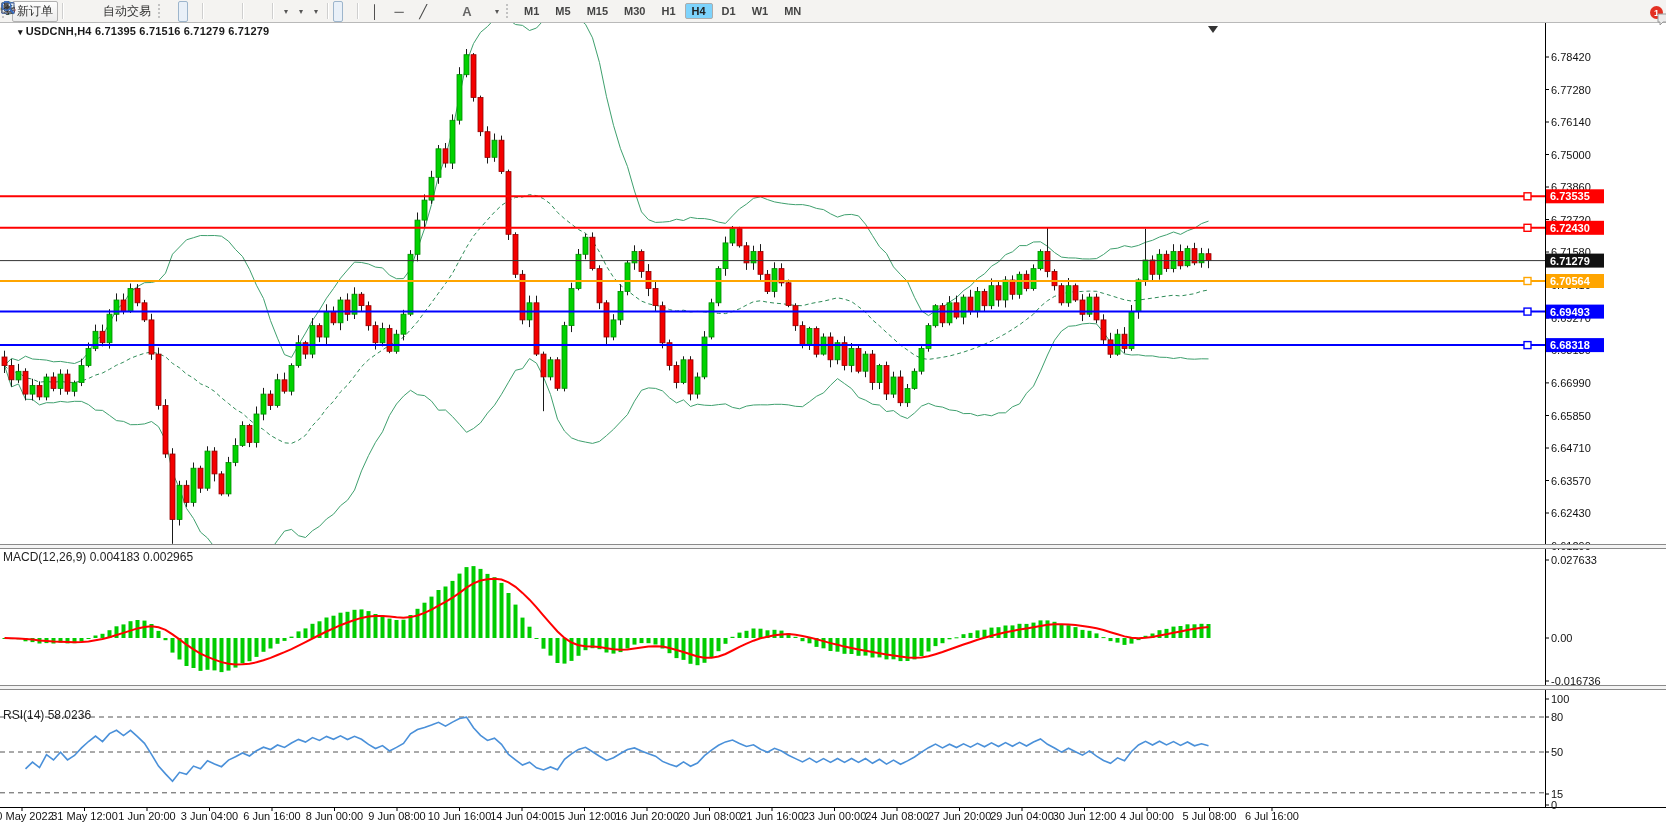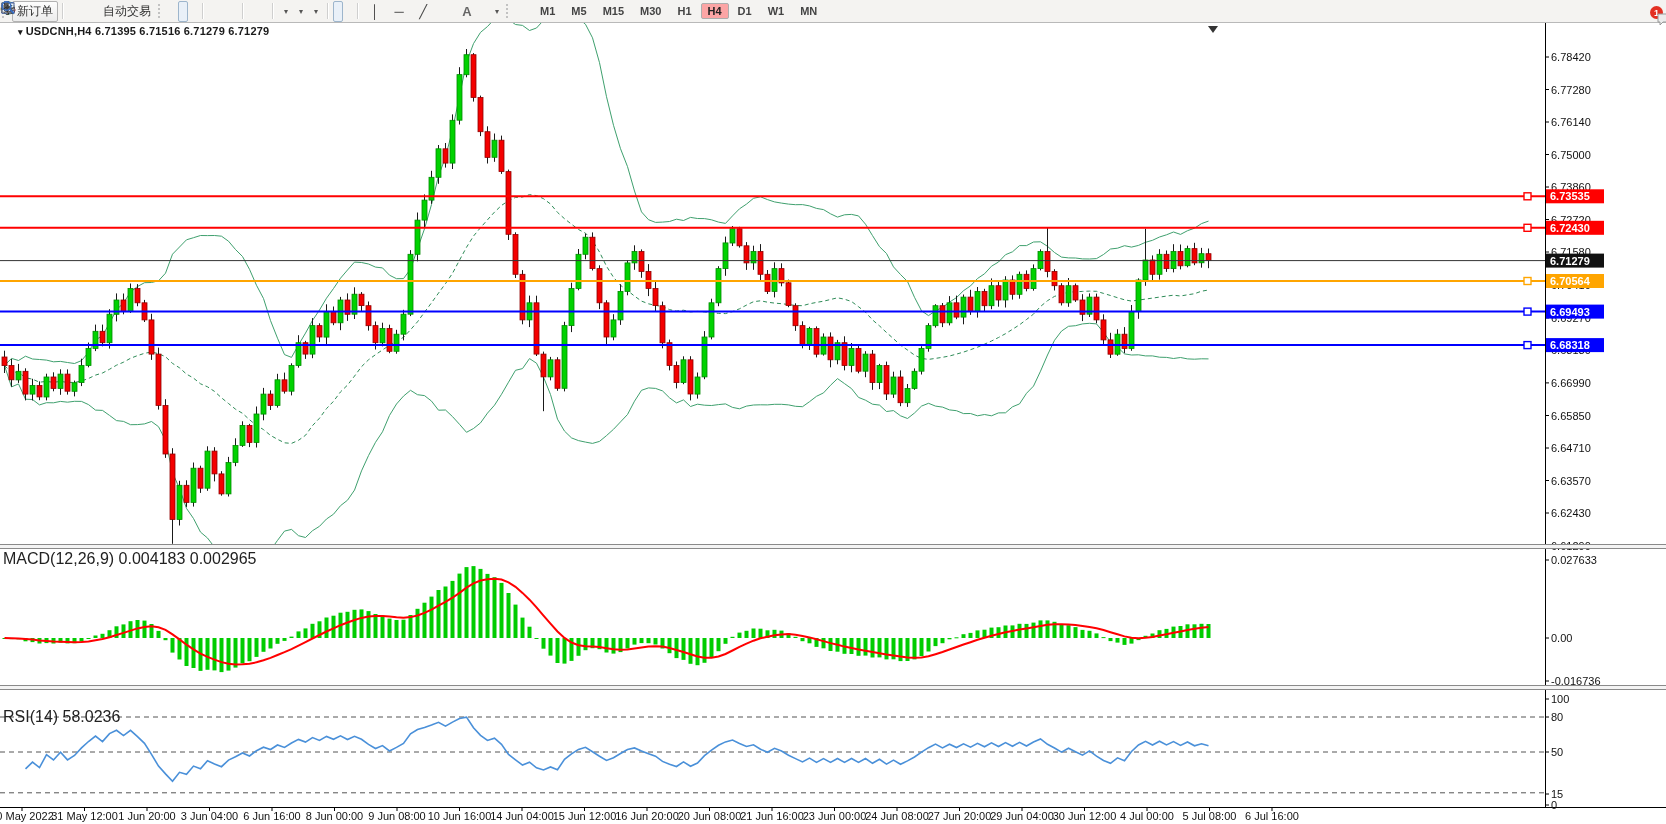--- a/index.html
+++ b/index.html
@@ -10,33 +10,33 @@
            border-bottom:1px solid #b9b9b9;display:flex;align-items:center;z-index:30;
            font-size:12px;color:#333;white-space:nowrap;}
   .grip{width:4px;height:14px;border-left:2px dotted #c2c2c2;margin:0 4px 0 2px;}
   .sep{width:0;height:16px;border-left:1px solid #cfcfcf;border-right:1px solid #fff;margin:0 4px;}
   .tbtn{display:flex;align-items:center;gap:3px;padding:1px 4px;border:1px solid transparent;
         border-radius:2px;height:17px;}
   .tbtn.boxed{border-color:#b2b2b2;background:linear-gradient(#fdfdfd,#ececec);}
   .tbtn.active{border-color:#9db5cc;background:#e9f0f8;}
   .tf-btn{padding:1px 6px;margin:0 1px;color:#444;font-size:11px;font-weight:bold;
           border:1px solid transparent;border-radius:2px;cursor:default;}
-  .tf-btn.active{background:#fca5a5;border-color:#adadad;color:#222;}
+  .tf-btn.active{background:#7dd3fc;border-color:#adadad;color:#222;}
   .caret{font-size:8px;color:#555;margin-left:1px;}
   .right-tools{margin-left:auto;display:flex;align-items:center;margin-right:10px;gap:14px;}
   .badge{position:absolute;top:-5px;right:-7px;width:13px;height:13px;border-radius:50%;
          background:#e33022;color:#fff;font-size:9px;font-weight:bold;display:flex;
          align-items:center;justify-content:center;}
   .icon16{width:16px;height:16px;display:inline-block;}
   .uni{font-size:13px;color:#444;display:inline-block;width:14px;text-align:center;}
   
   #chart-title{position:absolute;left:18px;top:25px;z-index:10;font-size:11px;font-weight:bold;
                color:#1a1a1a;letter-spacing:0.2px;}
   #chart-title .arrow{font-size:9px;margin-right:3px;}
-  .pane-label{position:absolute;left:3px;z-index:10;font-size:16px;color:#222;}
+  .pane-label{position:absolute;left:3px;z-index:10;font-size:12px;color:#222;}
   #macd-label{top:550px;}
   #rsi-label{top:708px;}
   .pane-sep{position:absolute;left:0;width:1666px;height:3px;z-index:12;
             border-top:1px solid #8a8a8a;border-bottom:1px solid #8a8a8a;background:#f4f4f4;}
   svg{position:absolute;left:0;top:0;z-index:1;}
   svg text{font-family:"Liberation Sans",sans-serif;}
 </style>
 </head>
 <body>
 
@@ -214,21 +214,21 @@
   <div class="tbtn">
     <svg class="icon16" viewBox="0 0 16 16">
         <path d="M3 6l4-4 1.5 1.5L4.5 7.5z" fill="#555"></path>
         <path d="M9 13l4-2-1-3z" fill="#555"></path>
       </svg>
     <span class="caret">▾</span>
   </div>
 
   <span class="grip"></span>
 
-  <div style="display:flex;align-items:flex-start;margin-left:16px;">
+  <div style="display:flex;align-items:flex-start;">
       <div class="tf-btn">M1</div>
       <div class="tf-btn">M5</div>
       <div class="tf-btn">M15</div>
       <div class="tf-btn">M30</div>
       <div class="tf-btn">H1</div>
       <div class="tf-btn active">H4</div>
       <div class="tf-btn">D1</div>
       <div class="tf-btn">W1</div>
       <div class="tf-btn">MN</div>
     </div>

